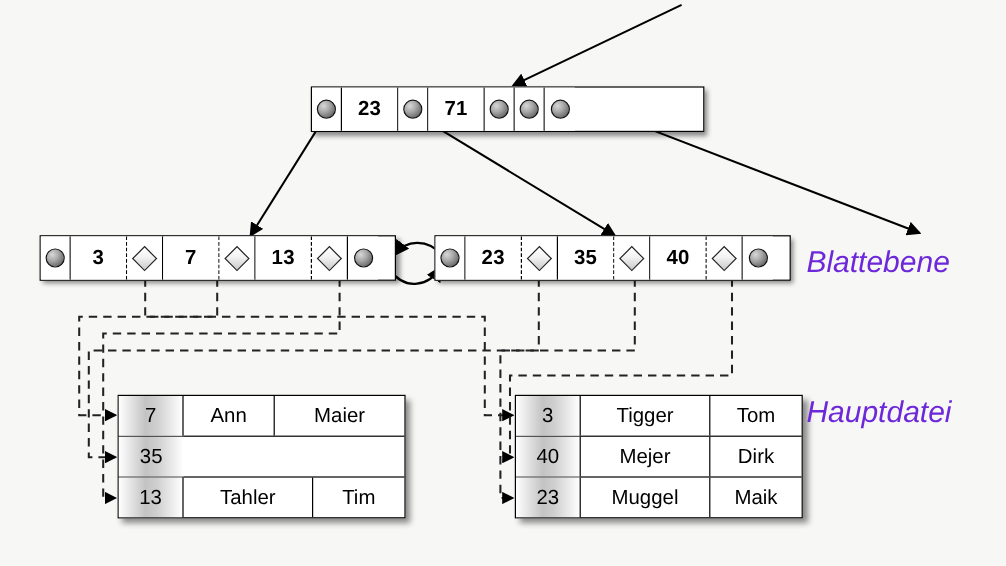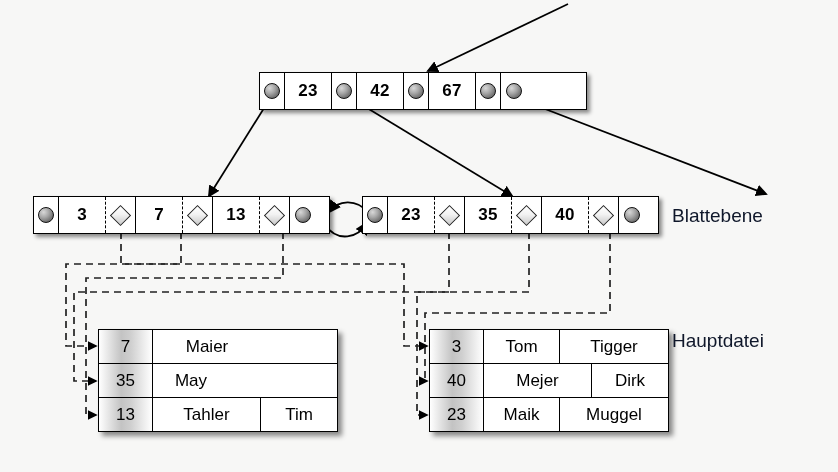--- a/index.html
+++ b/index.html
@@ -75,22 +75,23 @@
   .tc.k{
     width:54px;font-weight:400;
     background:linear-gradient(to right,#ffffff 0%,#c3c3c3 42%,#cfcfcf 60%,#ffffff 100%);
   }
   .tc.n{width:76px;}
   .tc.s{width:108px;}
 
   
   .caption{
     position:absolute;
-    font-size:19px;
-    color:#0f172a;
+    font-style:italic;
+    font-size:25px;
+    color:#6d28d9;
     white-space:nowrap;
   }
 </style>
 </head>
 <body style="background: rgb(247, 247, 246);">
 
 <div id="stage">
 
   <svg id="wires" viewBox="0 0 838 472" width="838" height="472">
     <defs>
@@ -127,25 +128,24 @@
   </svg>
 
   <div class="node" id="rootnode" style="left:259px;top:72px;width:328px;">
     <div class="cell ptr">
         <span class="ball"></span>
       </div>
     <div class="cell key" style="width:47px">23</div>
     <div class="cell ptr">
         <span class="ball"></span>
       </div>
-    <div class="cell key" style="width:47px">42</div>
-    <div class="cell ptr">
-        <span class="ball"></span>
-      </div>
-    <div class="cell key" style="width:47px">67</div>
+    <div class="cell key" style="width:47px">71</div>
+    <div class="cell ptr">
+        <span class="ball"></span>
+      </div>
     <div class="cell ptr">
         <span class="ball"></span>
       </div>
     <div class="cell ptr">
         <span class="ball"></span>
       </div>
   </div>
 
   <div class="node" style="left:33px;top:196px;width:297px;">
     <div class="cell ptr">
@@ -185,47 +185,47 @@
         <span class="diamond"></span>
       </div>
     <div class="cell ptr">
         <span class="ball"></span>
       </div>
   </div>
 
   <div class="table" style="left:98px;top:329px;width:240px;">
     <div class="trow">
       <div class="tc k">7</div>
+      <div class="tc n">Ann</div>
       <div class="tc s">Maier</div>
     </div>
     <div class="trow">
       <div class="tc k">35</div>
-      <div class="tc n">May</div>
     </div>
     <div class="trow">
       <div class="tc k">13</div>
       <div class="tc s">Tahler</div>
       <div class="tc n">Tim</div>
     </div>
   </div>
 
   <div class="table" style="left:429px;top:329px;width:240px;">
     <div class="trow">
       <div class="tc k">3</div>
+      <div class="tc s">Tigger</div>
       <div class="tc n">Tom</div>
-      <div class="tc s">Tigger</div>
     </div>
     <div class="trow">
       <div class="tc k">40</div>
       <div class="tc s">Mejer</div>
       <div class="tc n">Dirk</div>
     </div>
     <div class="trow">
       <div class="tc k">23</div>
+      <div class="tc s">Muggel</div>
       <div class="tc n">Maik</div>
-      <div class="tc s">Muggel</div>
     </div>
   </div>
 
   <div class="caption" style="left:672px;top:205px;">Blattebene</div>
   <div class="caption" style="left:672px;top:330px;">Hauptdatei</div>
 
 </div>
 
 </body></html>

